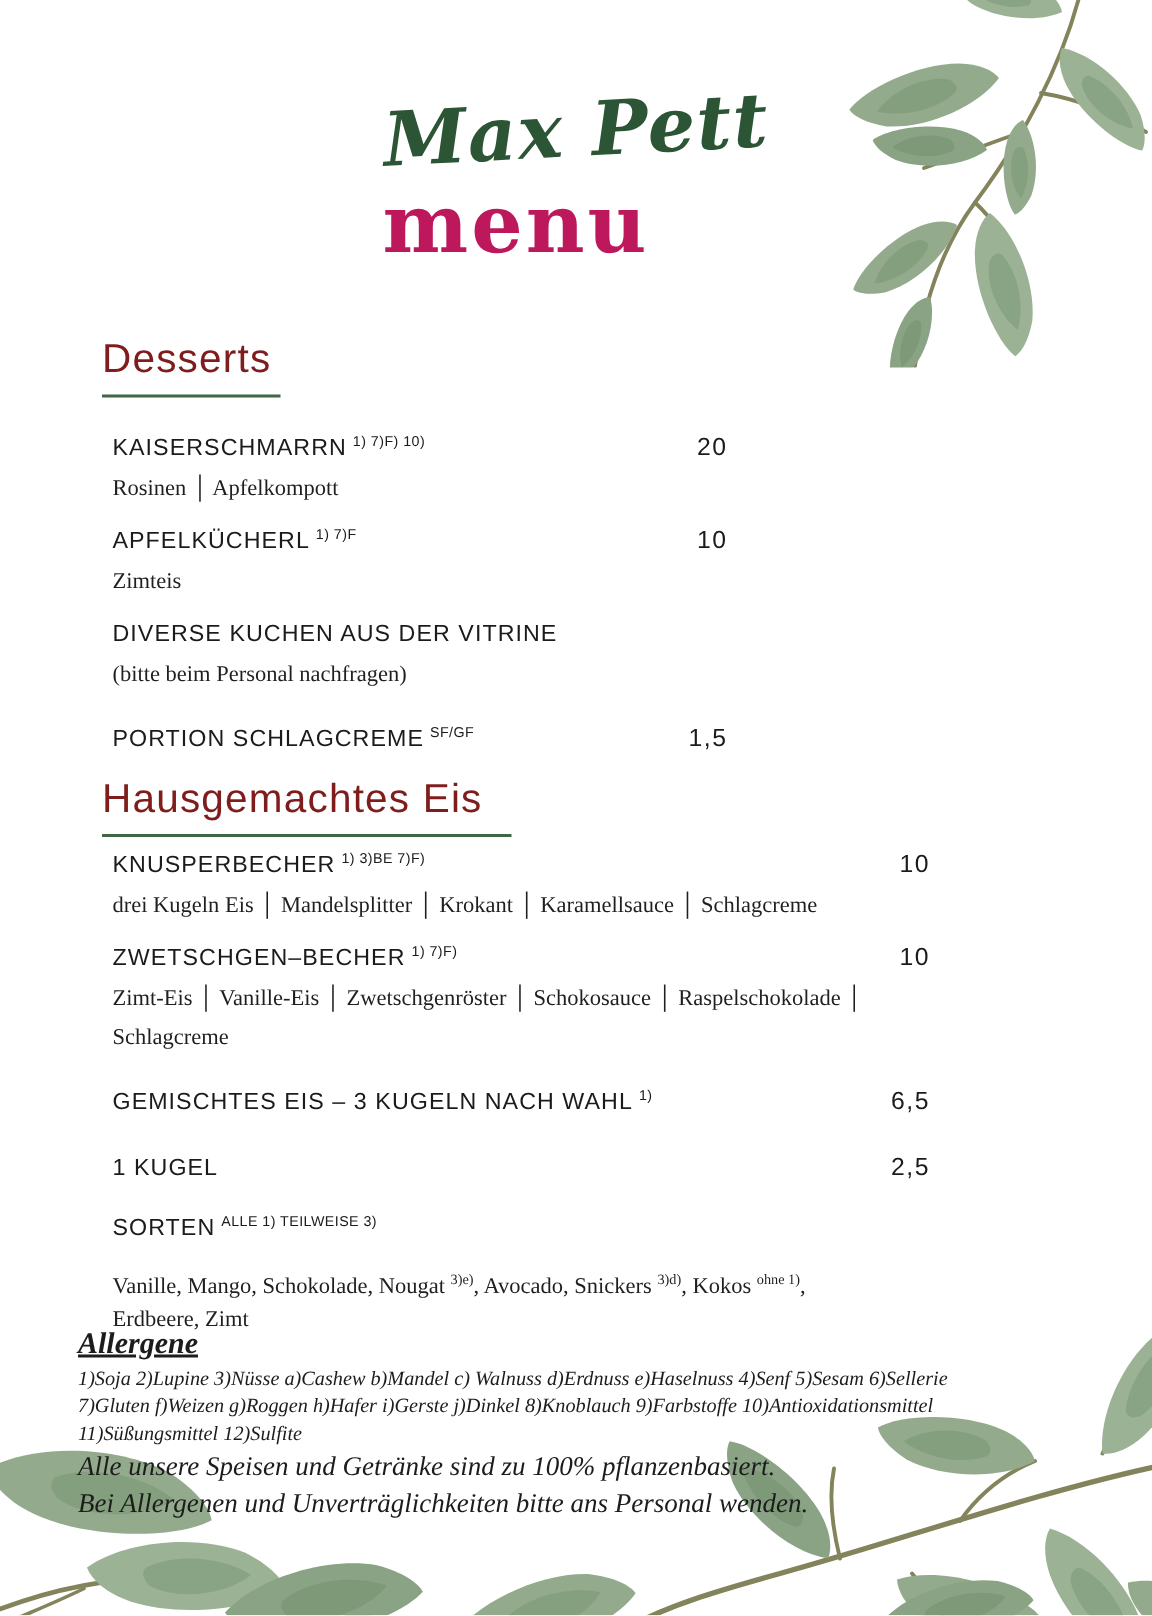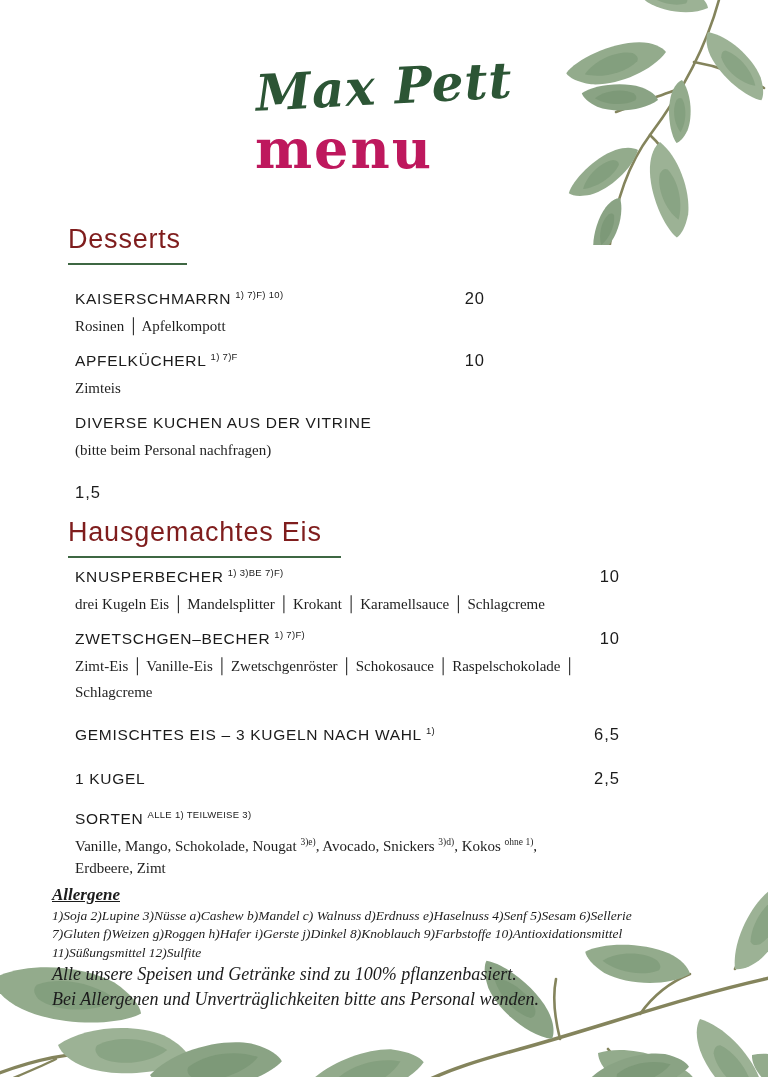--- a/index.html
+++ b/index.html
@@ -50,28 +50,28 @@
   .iname sup{font-size:9.5px; letter-spacing:0.3px; margin-left:4px;}
   .iname sup:empty{display:none;}
   .price{font-size:16.5px; letter-spacing:1px; color:#1b1b1b; line-height:1.2; white-space:nowrap;}
   .desc{
     font-family:"Liberation Serif","DejaVu Serif",serif; font-size:15px;
     color:#1f1f1f; margin-top:4px; line-height:1.75; max-width:545px;
   }
   .desc:empty{display:none;}
   .desc sup{font-size:9.5px;}
   #section-desserts .desc{max-width:410px;}
-  .desc-sorten{max-width:520px; margin-top:6px; line-height:1.5;}
+  .desc-sorten{max-width:520px; margin-top:18px; line-height:1.5;}
   
   .allergens{
     position:absolute; left:52px; top:885px; width:618px; z-index:1;
     font-family:"Liberation Serif","DejaVu Serif",serif; font-style:italic; color:#1c1c1c;
   }
   .allergens .a-title{
-    font-size:17px; font-weight:bold; text-decoration:underline; margin:0 0 2px 0;
+    font-size:20px; font-weight:bold; text-decoration:underline; margin:0 0 2px 0;
   }
   .allergens .a-list{font-size:13.5px; line-height:1.36; margin:0;}
   .allergens .a-note{font-size:18px; line-height:1.36; margin:0;}
 </style>
 </head>
 <body>
 
 <div class="page">
 
   <svg class="deco deco-top-right" width="210" height="245" viewBox="0 0 210 245" aria-hidden="true">
@@ -144,20 +144,21 @@
       </div>
       <div class="item">
         <div class="row">
           <div class="iname"><span>DIVERSE KUCHEN AUS DER VITRINE</span></div>
           <div class="price"></div>
         </div>
         <div class="desc">(bitte beim Personal nachfragen)</div>
       </div>
       <div class="item gap-lg">
         <div class="row">
+          <div class="iname"><span>PORTION SCHLAGCREME</span><sup>SF/GF</sup></div>
           <div class="price">1,5</div>
         </div>
 
       </div>
     </div>
   </div>
 
   <div class="section" id="section-eis">
     <h2>Hausgemachtes Eis</h2>
     <div class="rule rule-eis"></div>

